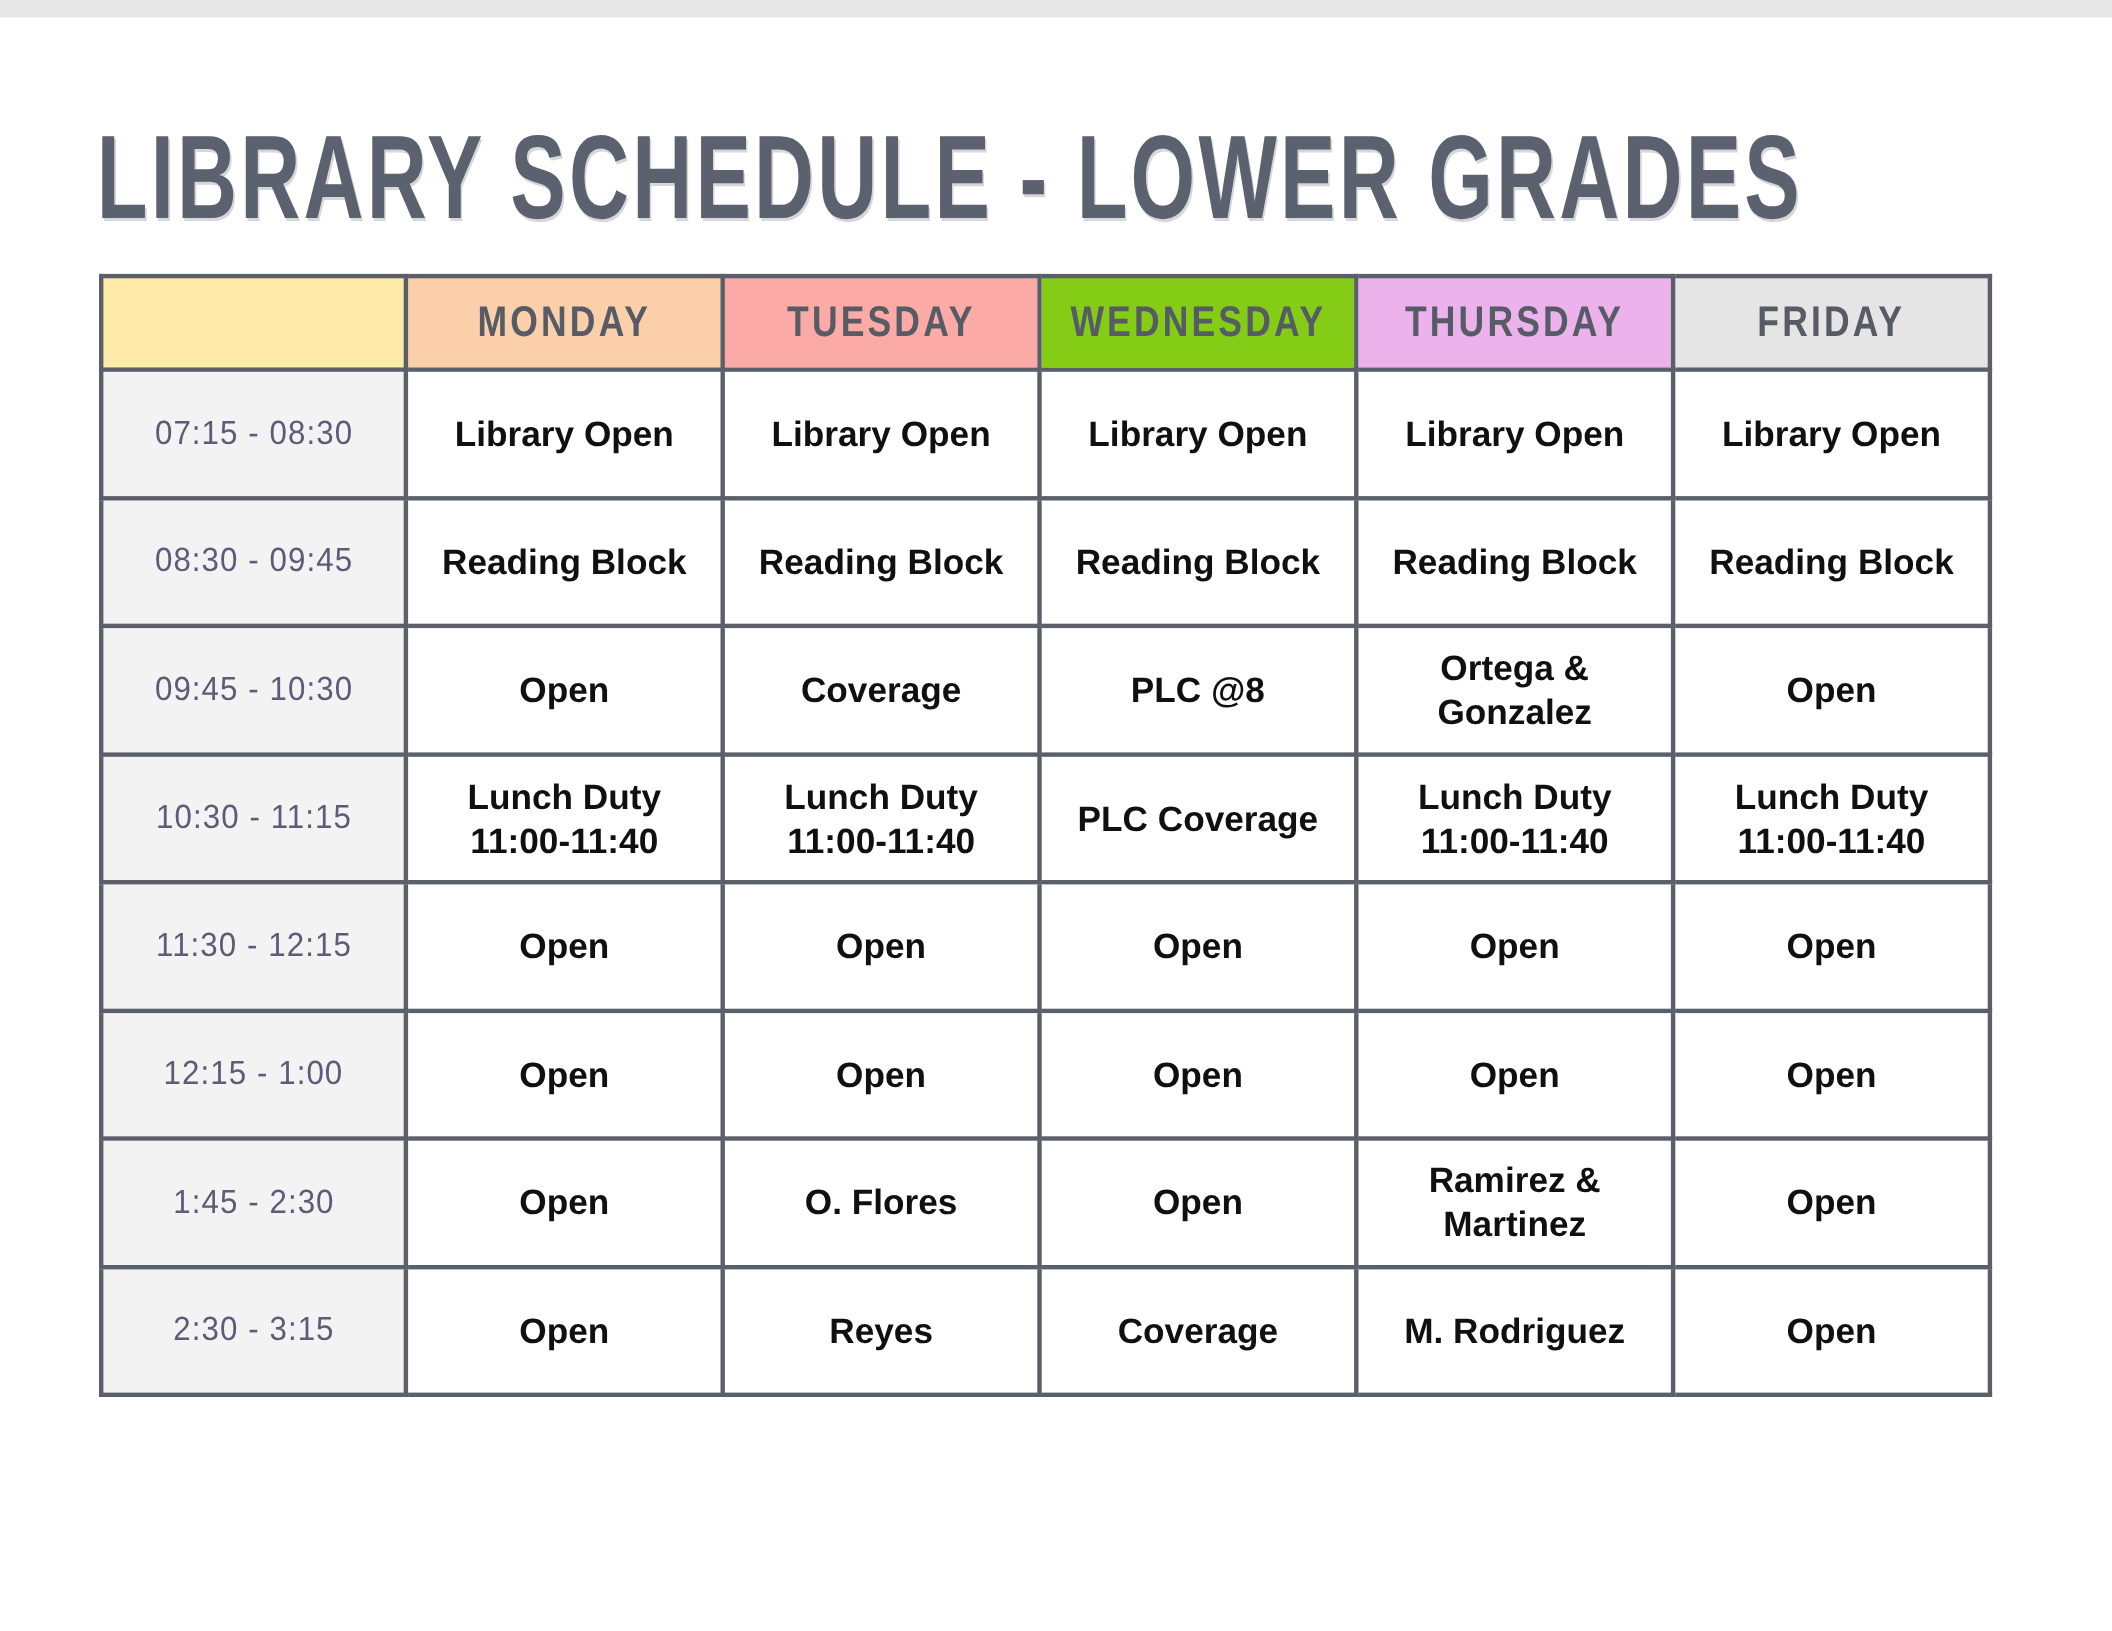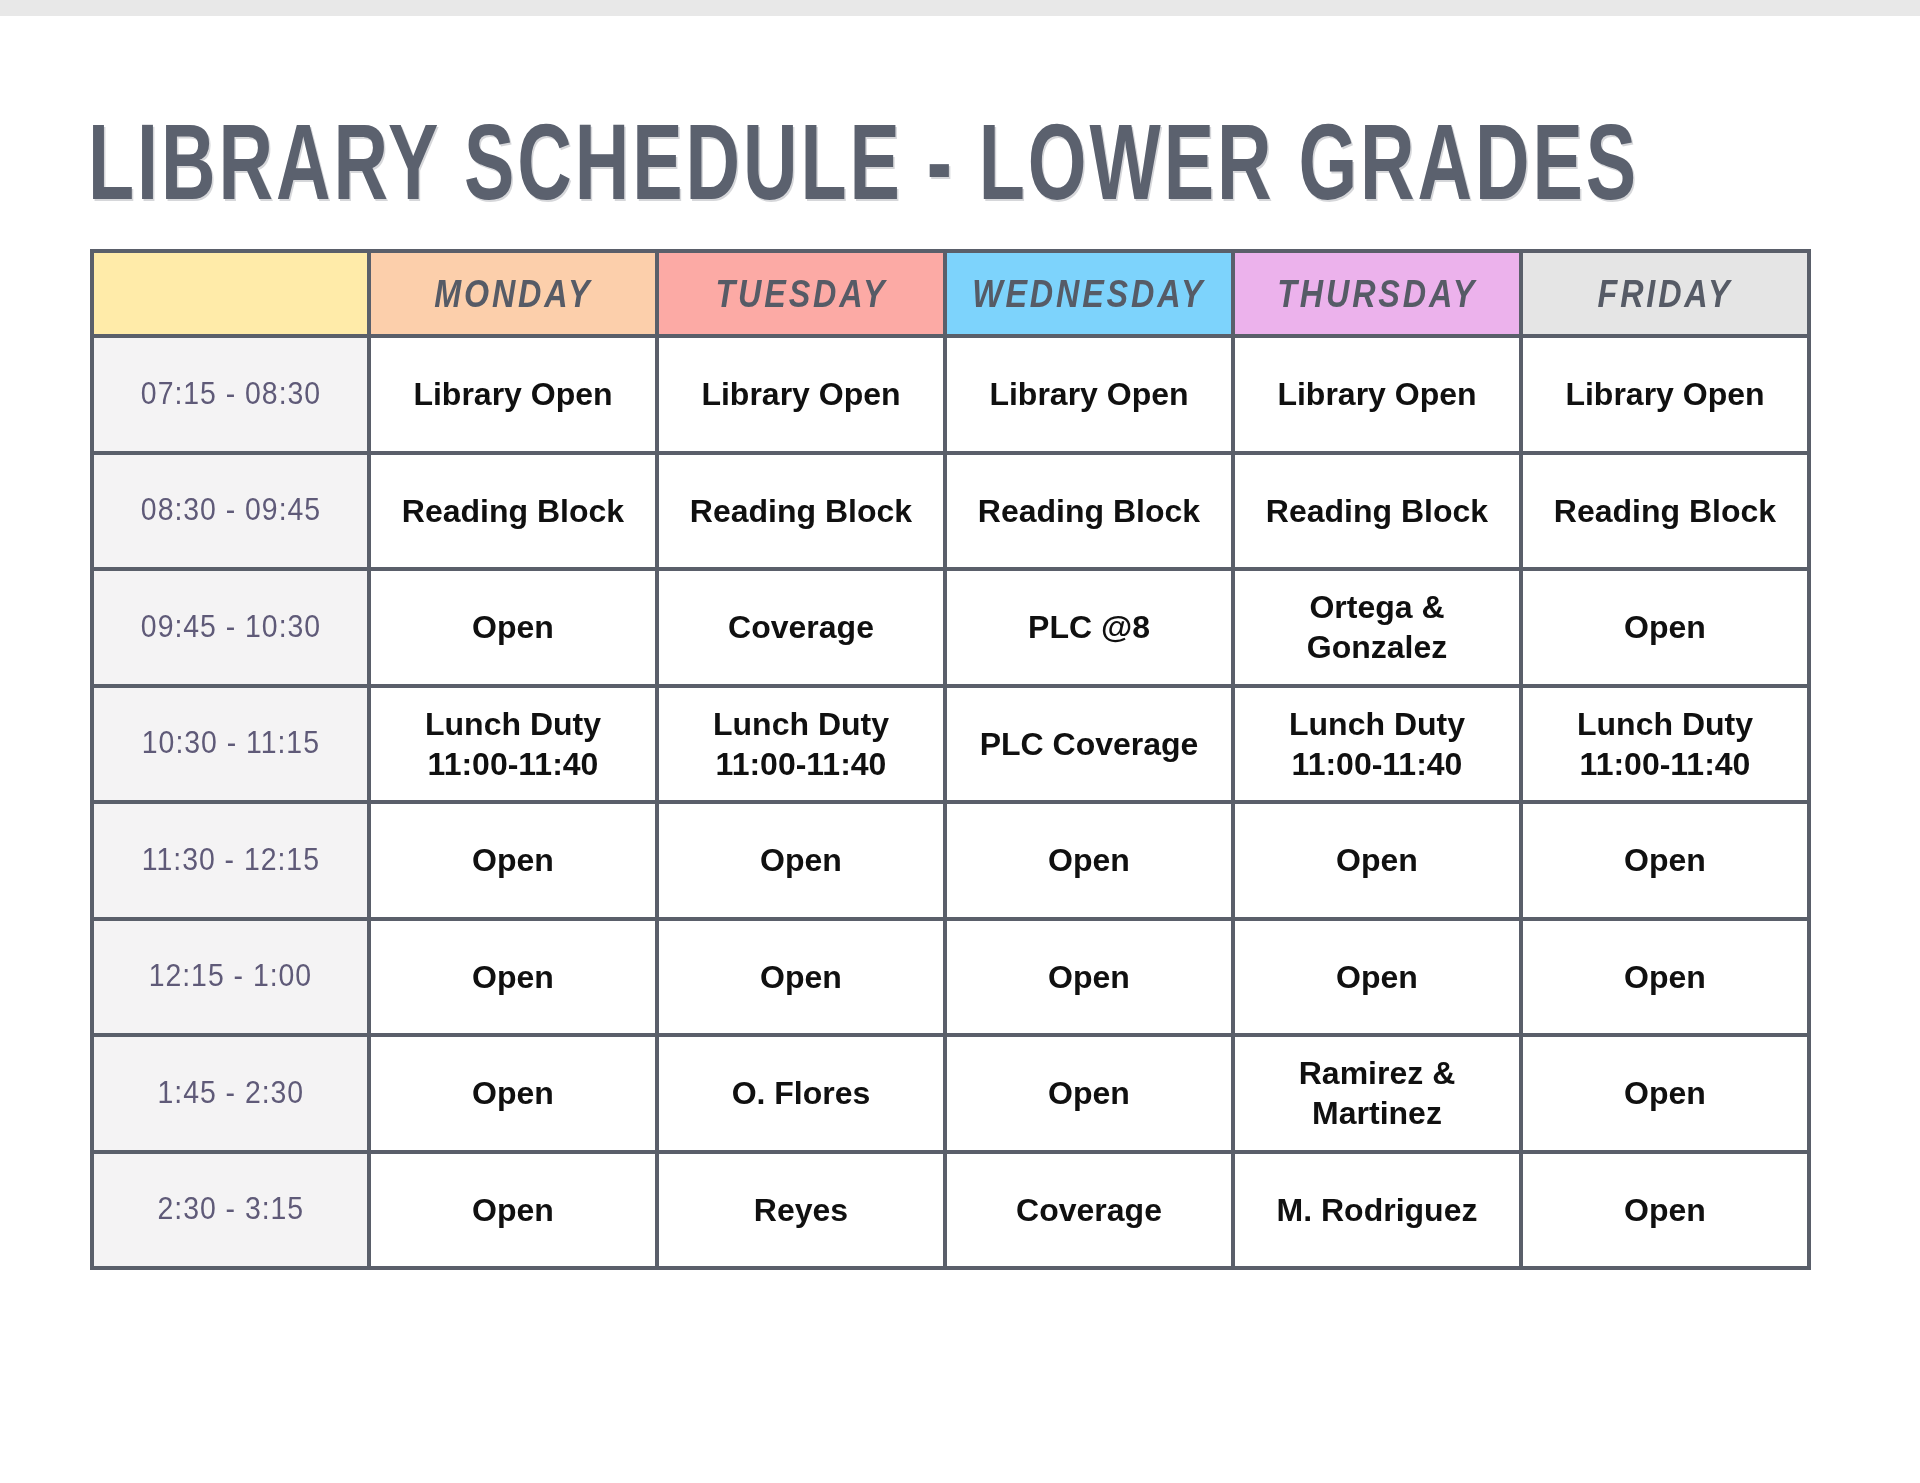--- a/index.html
+++ b/index.html
@@ -50,21 +50,20 @@
   }
   .schedule thead tr { height:85px; }
   .schedule tbody tr { height:116.5px; }
   col.time-col { width:277px; }
   col.day-col  { width:288px; }
   th.corner { background:var(--time-header-bg); }
   th.day-header {
     color:var(--day-header-text);
     font-size:34px;
     font-weight:bold;
-    font-style:italic;
   }
   th.day-header .hdr-inner {
     display:inline-block;
     letter-spacing:3px;
     transform:scale(0.95,1.15);
     transform-origin:center;
   }
   td.time-cell {
     background:var(--time-cell-bg);
     color:var(--time-text);
@@ -100,21 +99,21 @@
         <col class="day-col">
         <col class="day-col">
         <col class="day-col">
     </colgroup>
     <thead>
       <tr>
         <th class="corner"></th>
 
       <th class="day-header" style="background: rgb(252, 207, 171);"><span class="hdr-inner">MONDAY</span></th>
           <th class="day-header" style="background: rgb(252, 170, 165);"><span class="hdr-inner">TUESDAY</span></th>
-          <th class="day-header" style="background: #7dd3fc;"><span class="hdr-inner">WEDNESDAY</span></th>
+          <th class="day-header" style="background: #84cc16;"><span class="hdr-inner">WEDNESDAY</span></th>
           <th class="day-header" style="background: rgb(236, 178, 236);"><span class="hdr-inner">THURSDAY</span></th>
           <th class="day-header" style="background: #e5e5e5;"><span class="hdr-inner">FRIDAY</span></th>
         </tr>
     </thead>
     <tbody>
 
     <tr>
           <td class="time-cell"><span class="time-inner">07:15 - 08:30</span></td>
           <td class="data-cell">Library Open</td>
           <td class="data-cell">Library Open</td>

